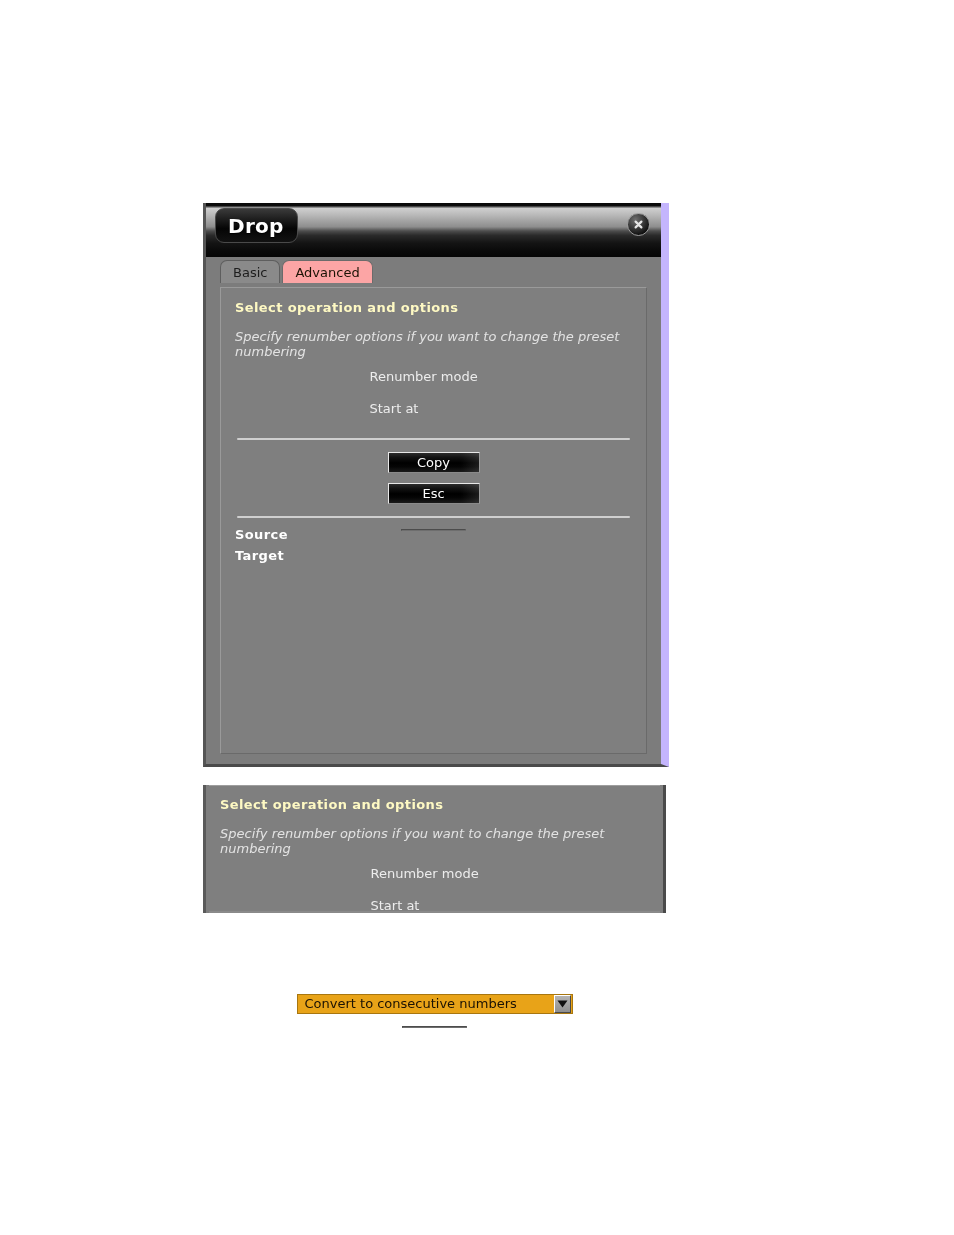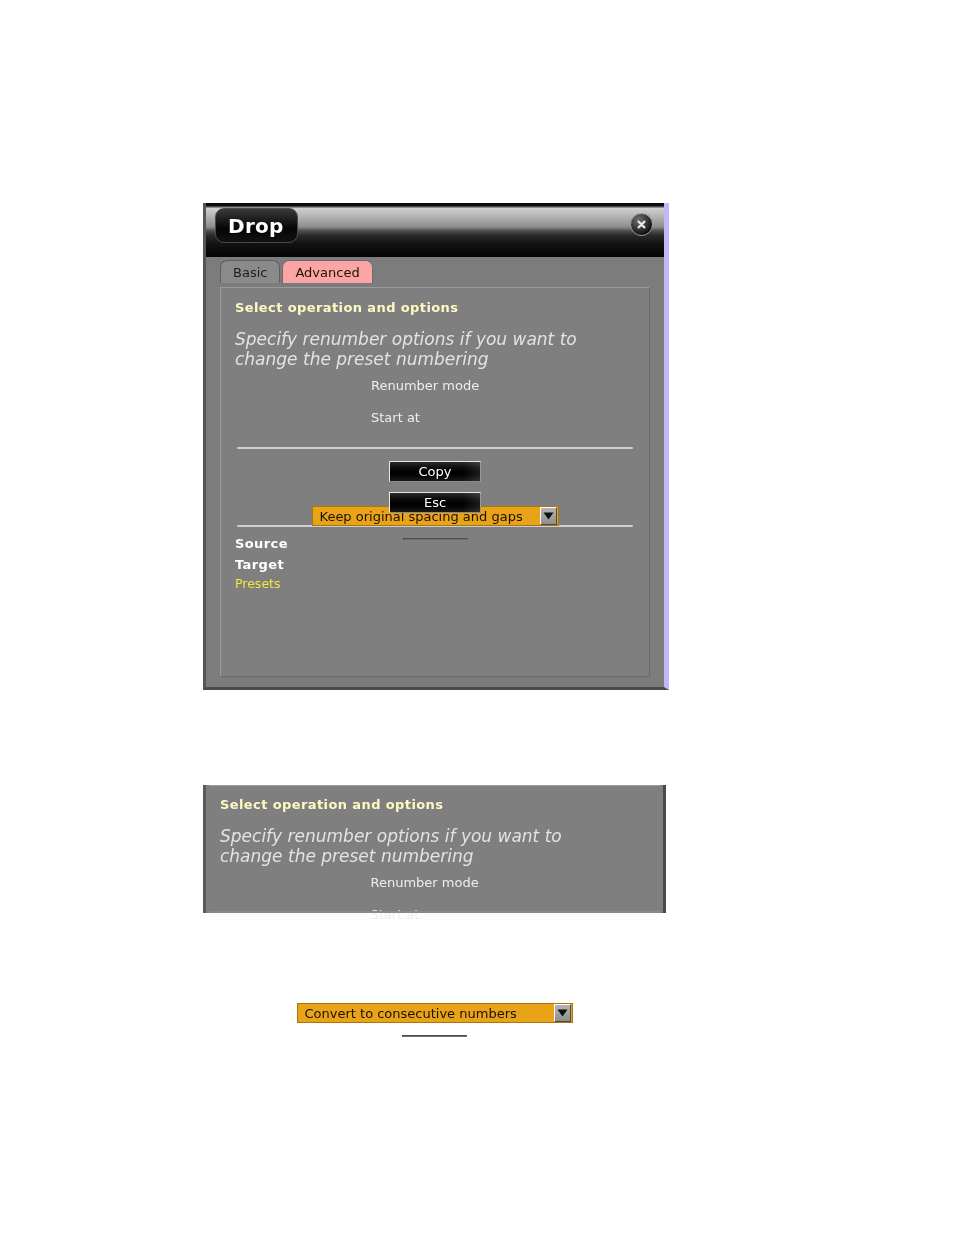--- a/index.html
+++ b/index.html
@@ -14,24 +14,24 @@
     font-family: "DejaVu Sans", "Liberation Sans", sans-serif;
     overflow: hidden;
   }
 
   
   .dialog {
     position: absolute;
     left: 203px;
     top: 203px;
     width: 466px;
-    height: 487px;
+    height: 564px;
     background: #7c7c7c;
     border-left: 3px solid #555555;
-    border-right: 5px solid #c4b5fd;
+    border-right: 8px solid #c4b5fd;
     border-bottom: 3px solid #4a4a4a;
     box-sizing: border-box;
   }
 
   
   .titlebar {
     position: relative;
     height: 54px;
     background: linear-gradient(to bottom,
         #0a0a0a 0%,
@@ -133,21 +133,21 @@
 
   .section-head {
     color: #fef9c3;
     font-size: 13px;
     font-weight: bold;
     letter-spacing: 0.4px;
     margin: 0 0 14px 0;
   }
   .hint {
     color: #e3e3e3;
-    font-size: 17px;
+    font-size: 13px;
     font-style: italic;
     line-height: 1.18;
     margin: 0 0 4px 0;
     max-width: 400px;
   }
 
   .field-row {
     display: flex;
     align-items: center;
     height: 23px;
@@ -310,28 +310,20 @@
   </div>
 
   <div class="panel">
 
     <div class="section-head">Select operation and options</div>
 
     <div class="hint">Specify renumber options if you want to change the preset numbering</div>
 
     <div class="field-row">
       <div class="field-label">Renumber mode</div>
-      <div class="combo" style="width:247px;">
-        <span class="combo-text">Keep original spacing and gaps</span>
-        <span class="combo-arrow">
-          <svg width="11" height="8" viewBox="0 0 11 8" aria-hidden="true">
-            <polygon points="0.5,0.5 10.5,0.5 5.5,7.5" fill="#101010"></polygon>
-          </svg>
-        </span>
-      </div>
     </div>
 
     <div class="field-row">
       <div class="field-label">Start at</div>
       <div class="textbox" title=""></div>
     </div>
 
     <div class="sep"></div>
 
     <div class="btn-col">
@@ -343,23 +335,20 @@
       </div>
     </div>
 
     <div class="sep" style="margin-top:2px;"></div>
 
     <div class="list-head">Source</div>
 
 
     <div class="list-head" style="margin-top:6px;">Target</div>
 
-    <div>
-      <div class="list-item">Presets</div>
-    </div>
 
   </div>
 </div>
 
 <div class="panel2">
 
   <div class="section-head">Select operation and options</div>
 
   <div class="hint">Specify renumber options if you want to change the preset numbering</div>
 

